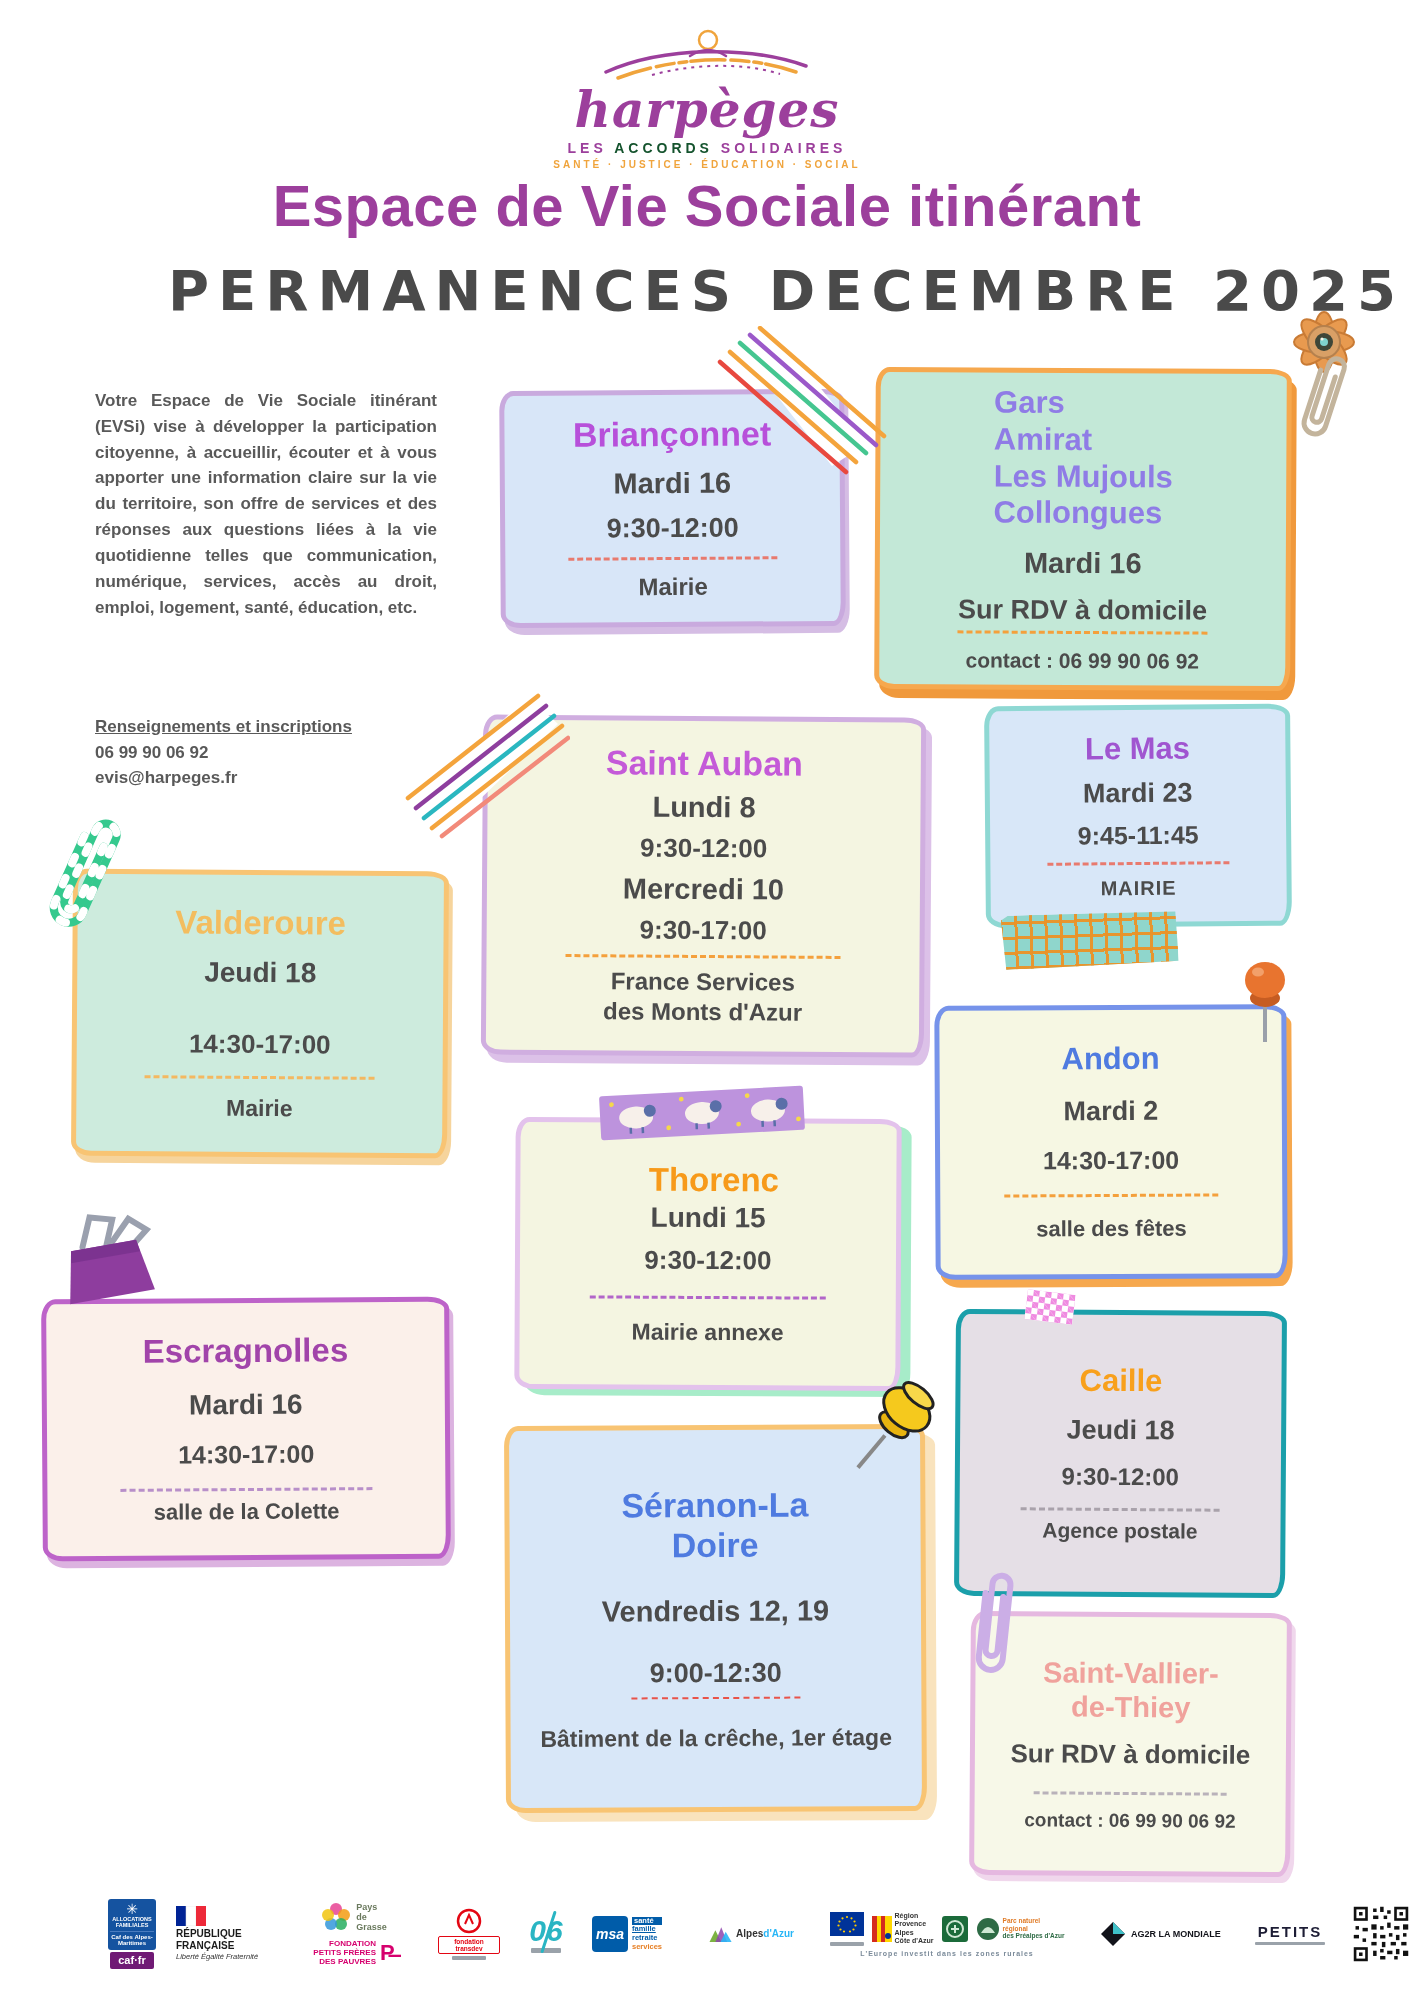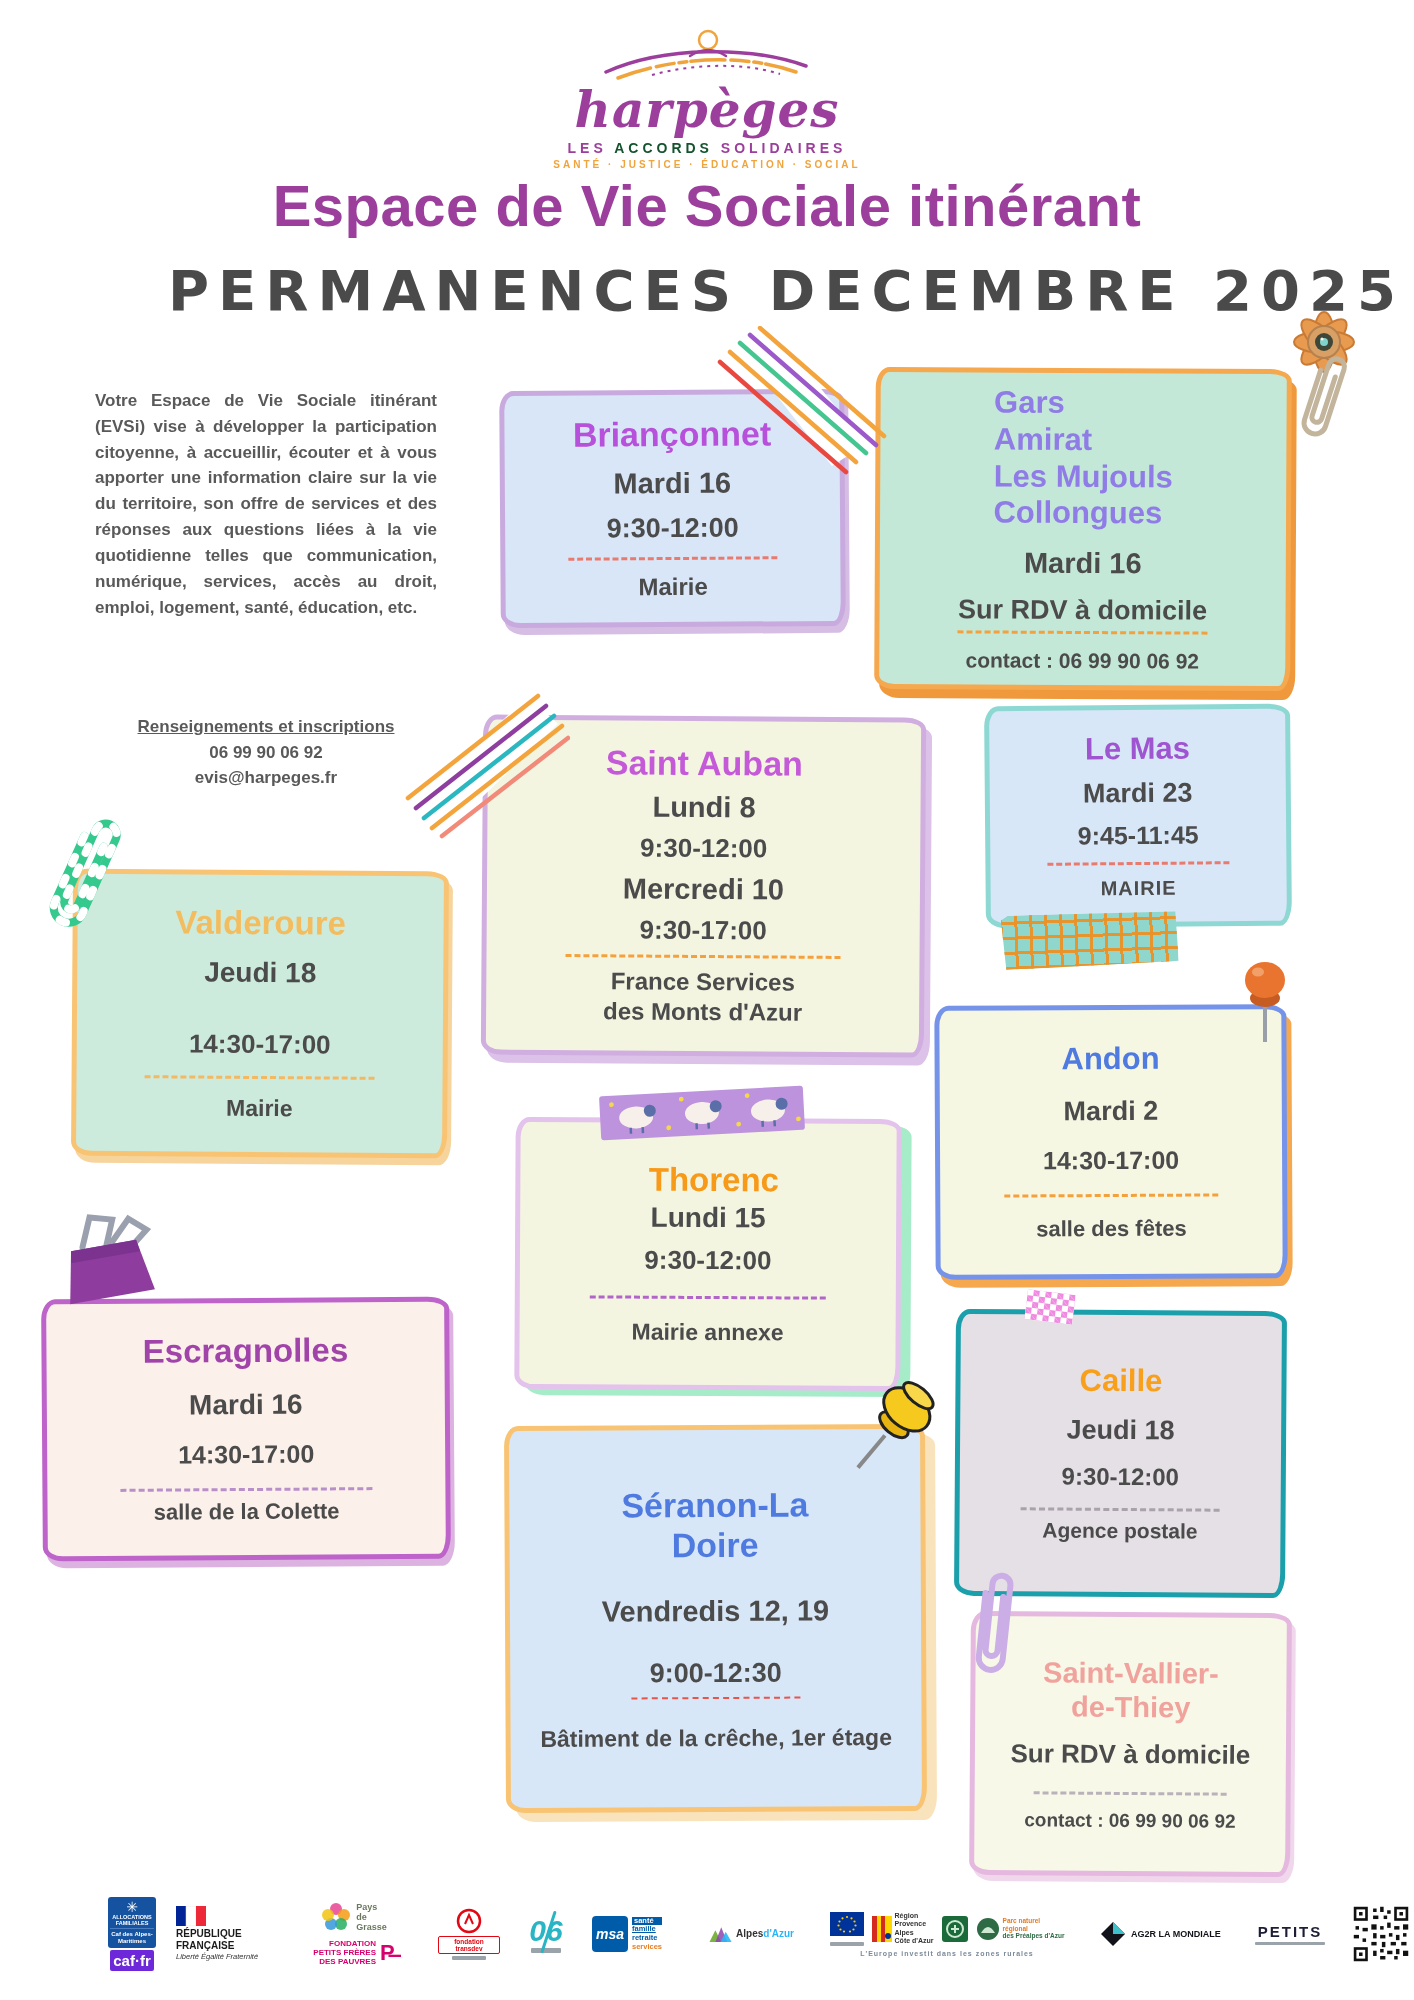--- a/index.html
+++ b/index.html
@@ -30,21 +30,21 @@
     position:absolute;left:168px;top:258px;
     font-family:"DejaVu Sans", sans-serif;
     font-size:56px;font-weight:800;color:#4a4a4a;letter-spacing:9px;
   }
   
   .intro{
     position:absolute;left:95px;top:388px;width:342px;
     font-size:17px;line-height:1.52;font-weight:700;color:#595959;
     text-align:justify;
   }
-  .contact{position:absolute;left:95px;top:714px;width:342px;text-align:center;
+  .contact{position:absolute;left:95px;top:714px;width:342px;
     font-size:17px;font-weight:700;color:#595959;line-height:1.5;}
   .contact .u{text-decoration:underline;}
   
   .card{
     position:absolute;box-sizing:border-box;border:5px solid;
     display:flex;flex-direction:column;align-items:center;justify-content:center;
     text-align:center;font-weight:700;color:#4b4b4b;z-index:1;
     border-radius:14px 22px 12px 20px / 20px 12px 24px 14px;
     padding:10px 14px;
   }
@@ -409,21 +409,21 @@
 <div class="deco tape-pink"></div>
 
 <div class="footer-row">
 
   <div class="p-item" style="width:48px;">
     <div style="background:#1553a0;color:#fff;width:44px;border-radius:3px;padding:3px 2px;text-align:center;">
       <div style="font-size:14px;line-height:1;">✳</div>
       <div class="mini" style="font-size:5.5px;">ALLOCATIONS FAMILIALES</div>
       <div class="mini" style="font-size:6px;margin-top:2px;border-top:1px solid #4a7cc0;padding-top:2px;">Caf des Alpes-Maritimes</div>
     </div>
-    <div class="mini" style="background:#6d28d9;color:#fff;width:44px;text-align:center;border-radius:2px;font-size:15px;padding:2px 0;">caf·fr</div>
+    <div class="mini" style="background:#701a75;color:#fff;width:44px;text-align:center;border-radius:2px;font-size:11px;padding:2px 0;">caf·fr</div>
   </div>
 
   <div class="p-item" style="width:94px;align-items:flex-start;">
     <svg width="30" height="20" viewBox="0 0 30 20">
       <rect width="10" height="20" fill="#002395"></rect>
         <rect x="10" width="10" height="20" fill="#fff" stroke="#ddd" stroke-width="0.5"></rect>
         <rect x="20" width="10" height="20" fill="#ed2939"></rect>
     </svg>
     <div class="mini" style="font-size:10px;color:#1a1a1a;"><span>RÉPUBLIQUE</span><br><span>FRANÇAISE</span></div>
     <div class="mini" style="font-style:italic;font-weight:400;font-size:7.5px;color:#333;">Liberté Égalité Fraternité</div>

